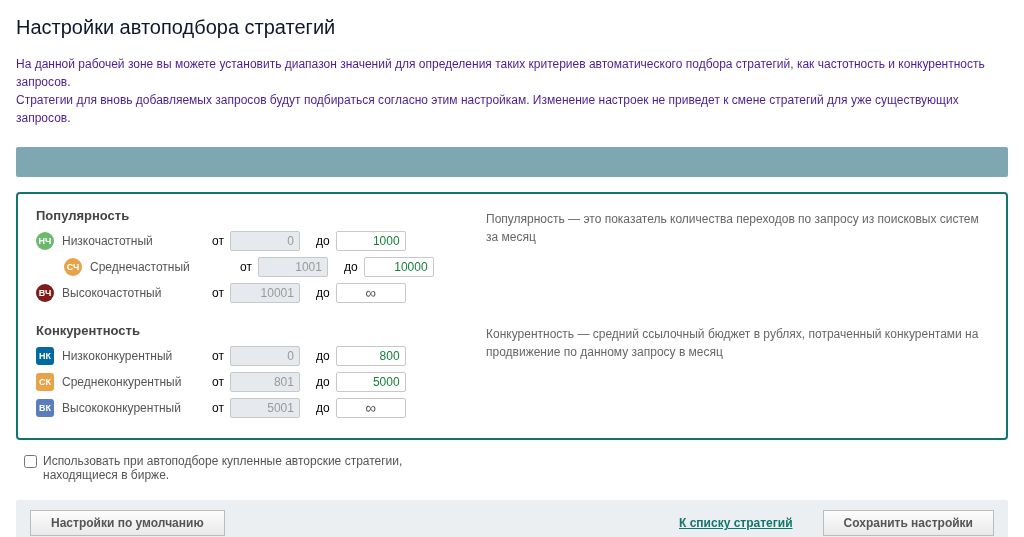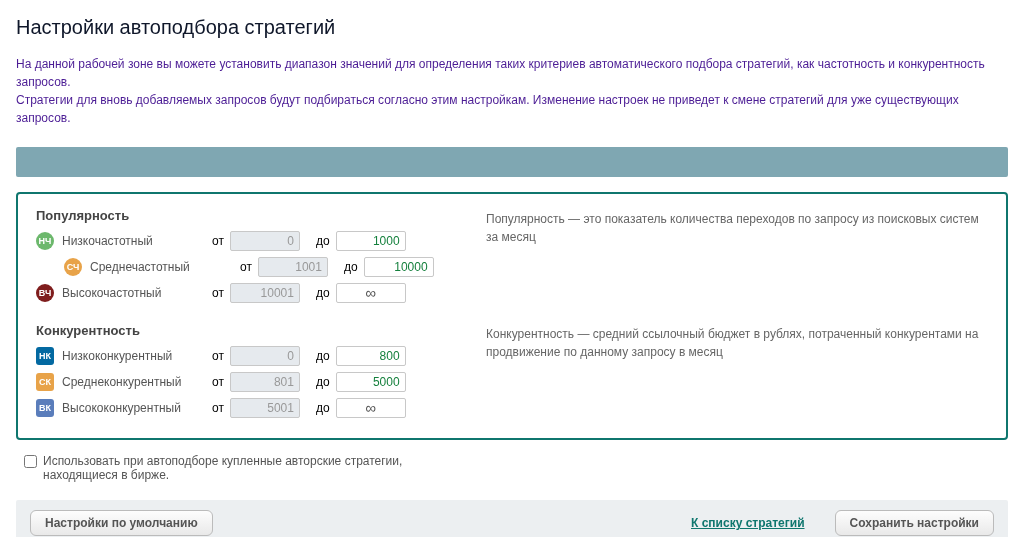--- a/index.html
+++ b/index.html
@@ -136,22 +136,22 @@
     .footer-bar {
       background: #eceff1;
       padding: 10px 14px;
       display: flex;
       align-items: center;
       border-radius: 2px;
     }
     .btn {
       background: linear-gradient(#fdfdfd, #e9e9e9);
       border: 1px solid #bbb;
-      border-radius: 6px;
-      padding: 5px 14px;
+      border-radius: 0;
+      padding: 5px 20px;
       font-size: 12px;
       font-weight: bold;
       color: #555;
       cursor: pointer;
     }
     .spacer { flex: 1; }
     .link {
       color: #0f766e;
       font-weight: bold;
       text-decoration: underline;

